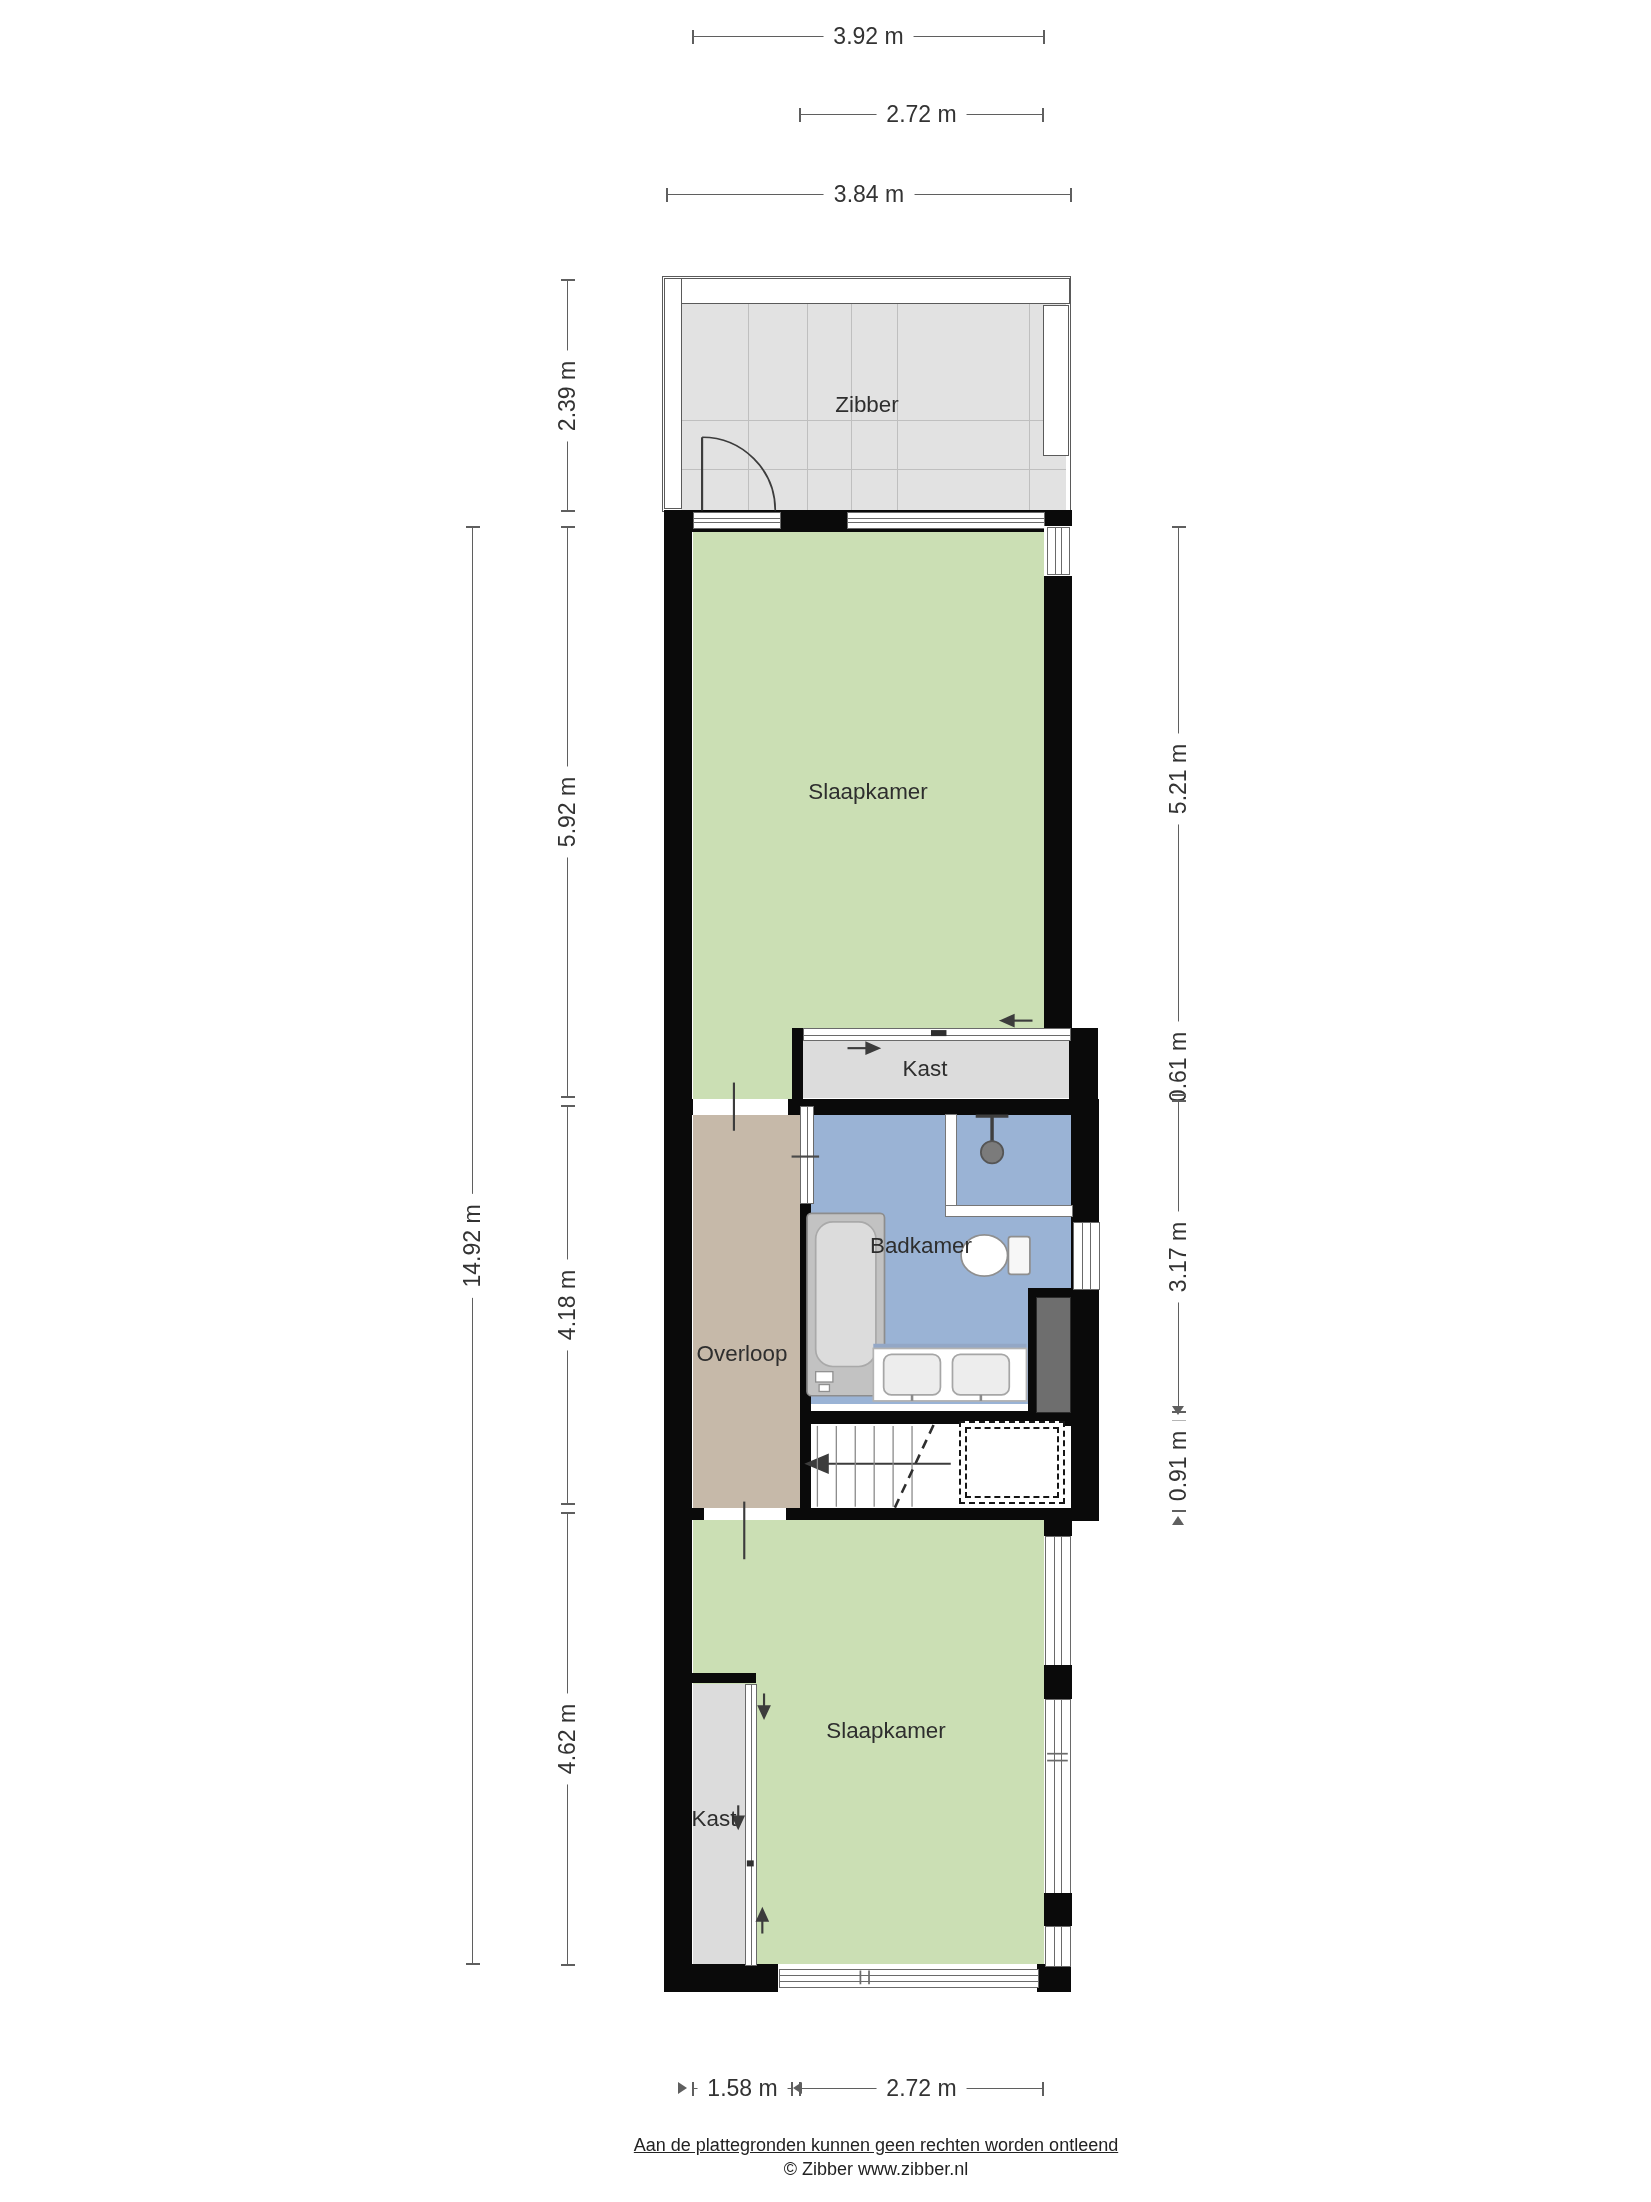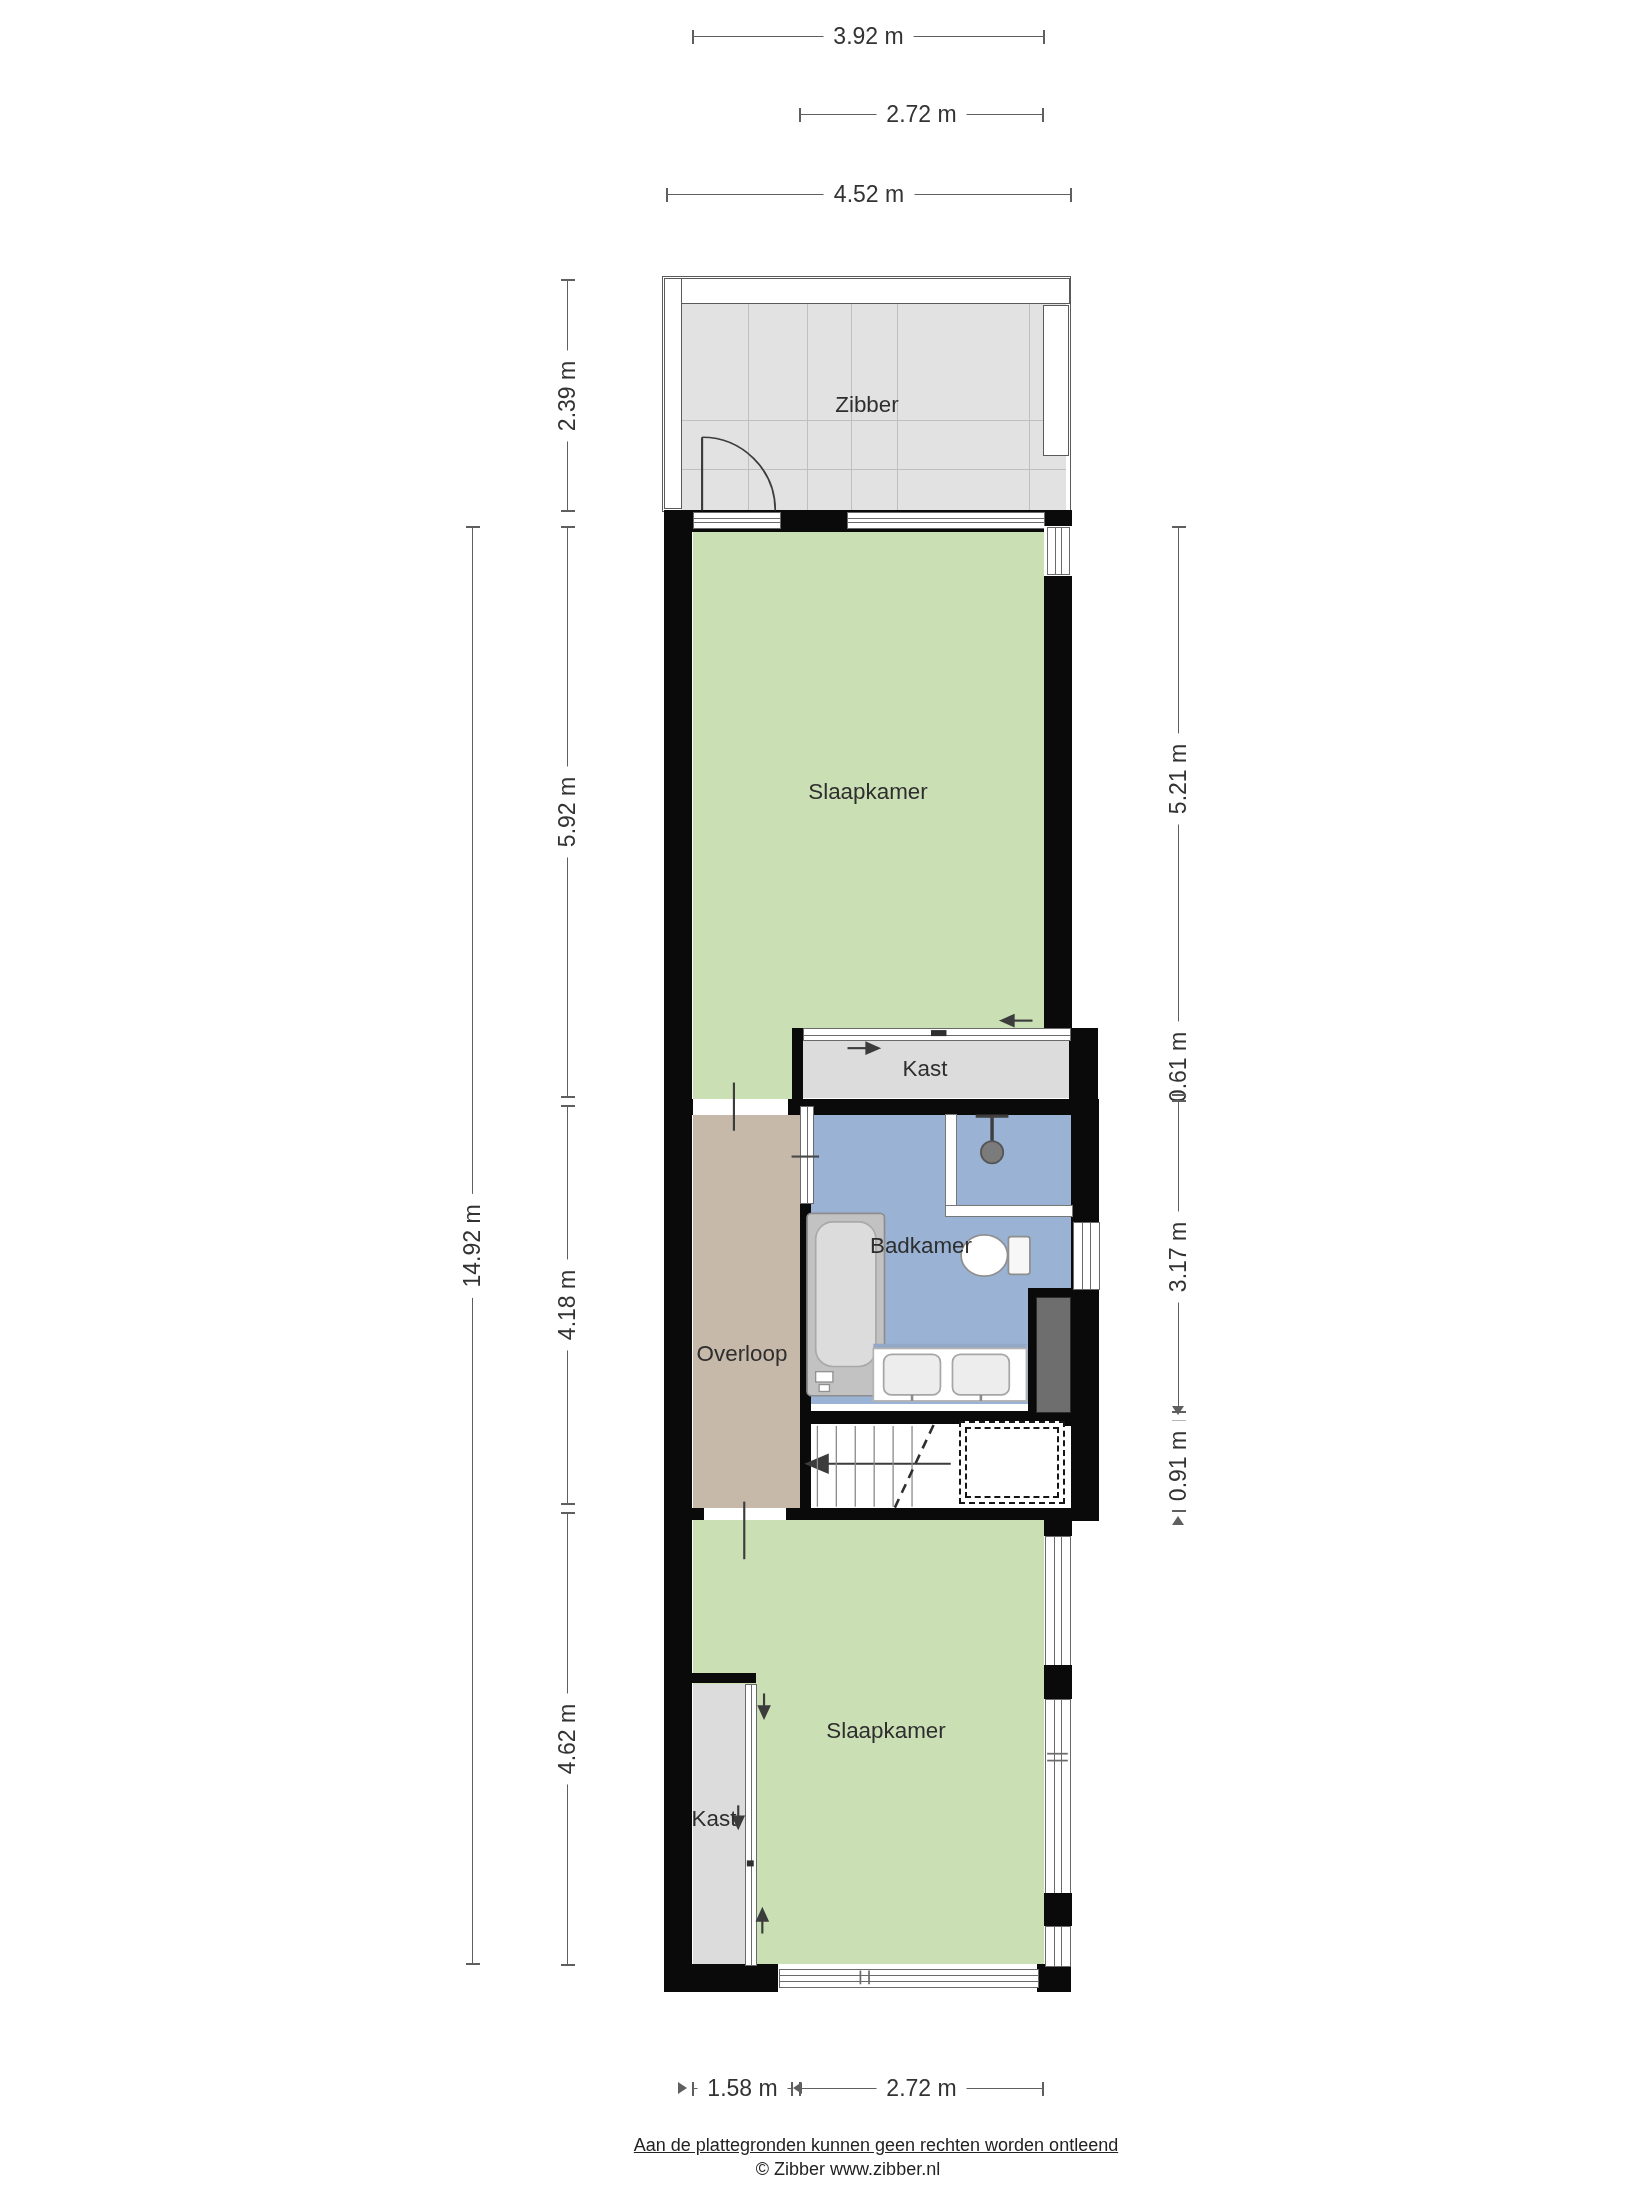--- a/index.html
+++ b/index.html
@@ -216,21 +216,21 @@
   <span class="lbl" style="left:886px;top:1731px;">Slaapkamer</span>
   <span class="lbl" style="left:714px;top:1819px;">Kast</span>
 
   <div class="dim dim-h" style="left:693px;top:36px;width:351px;">
     <span class="dim-label">3.92 m</span>
   </div>
   <div class="dim dim-h" style="left:800px;top:114px;width:243px;">
     <span class="dim-label">2.72 m</span>
   </div>
   <div class="dim dim-h" style="left:667px;top:194px;width:404px;">
-    <span class="dim-label">4.52 m</span>
+    <span class="dim-label">3.84 m</span>
   </div>
 
   <div class="dim dim-h" style="left:693px;top:2088px;width:99px;">
     <span class="dim-label">1.58 m</span>
   </div>
   <i class="tri t-right" style="left:678px;top:2082px;"></i>
   <i class="tri t-left" style="left:793px;top:2082px;"></i>
   <div class="dim dim-h" style="left:800px;top:2088px;width:243px;">
     <span class="dim-label">2.72 m</span>
   </div>
@@ -260,16 +260,16 @@
   <div class="dim dim-v" style="left:1178px;top:1101px;height:311px;">
     <span class="dim-label">3.17 m</span>
   </div>
   <div class="dim dim-v" style="left:1178px;top:1421px;height:90px;">
     <span class="dim-label">0.91 m</span>
   </div>
   <i class="tri t-down" style="left:1172px;top:1406px;"></i>
   <i class="tri t-up" style="left:1172px;top:1516px;"></i>
 
   <div class="footer" style="left:876px;top:2135px;text-decoration:underline;">Aan de plattegronden kunnen geen rechten worden ontleend</div>
-  <div class="footer" style="left:848px;top:2159px;">© Zibber www.zibber.nl</div>
+  <div class="footer" style="left:876px;top:2159px;">© Zibber www.zibber.nl</div>
 
 </div>
 
 
 </body></html>

